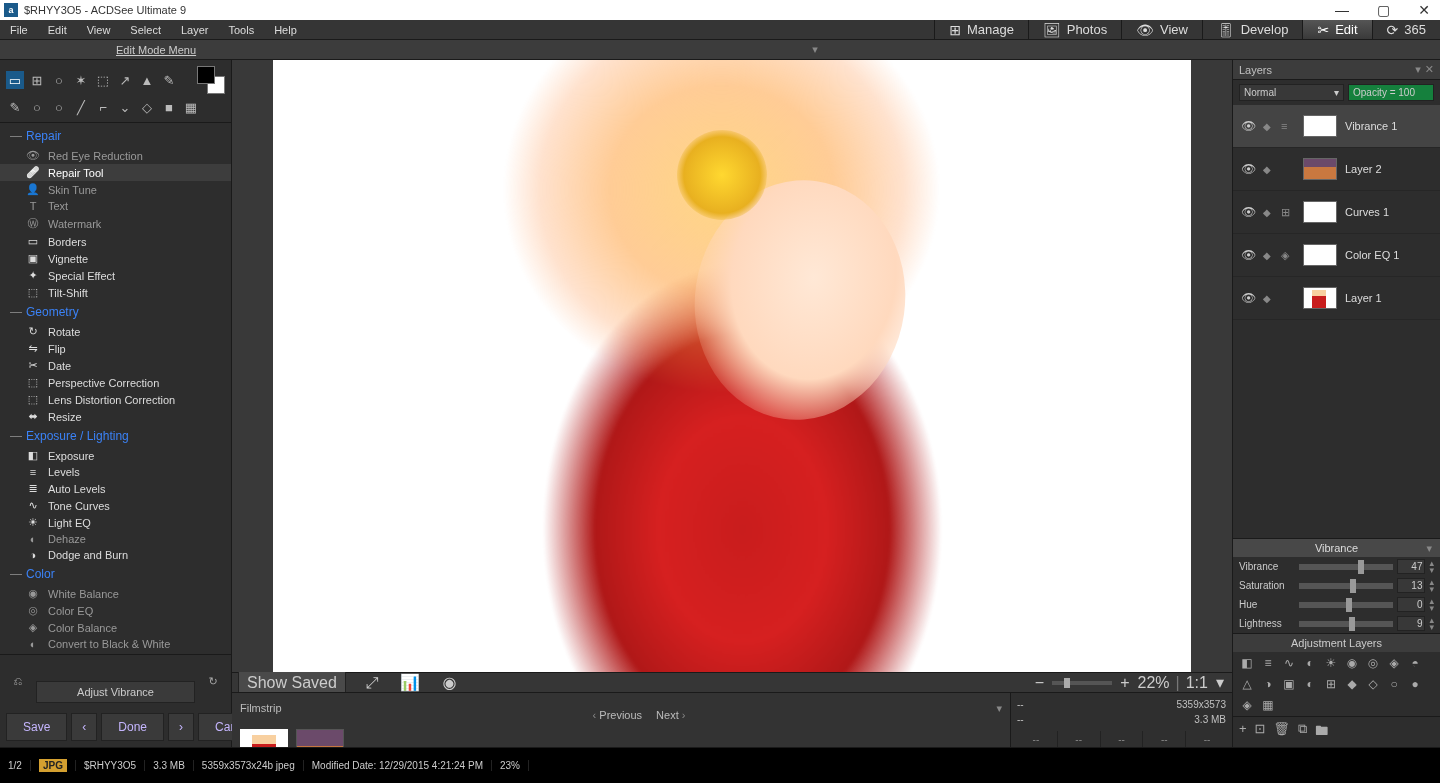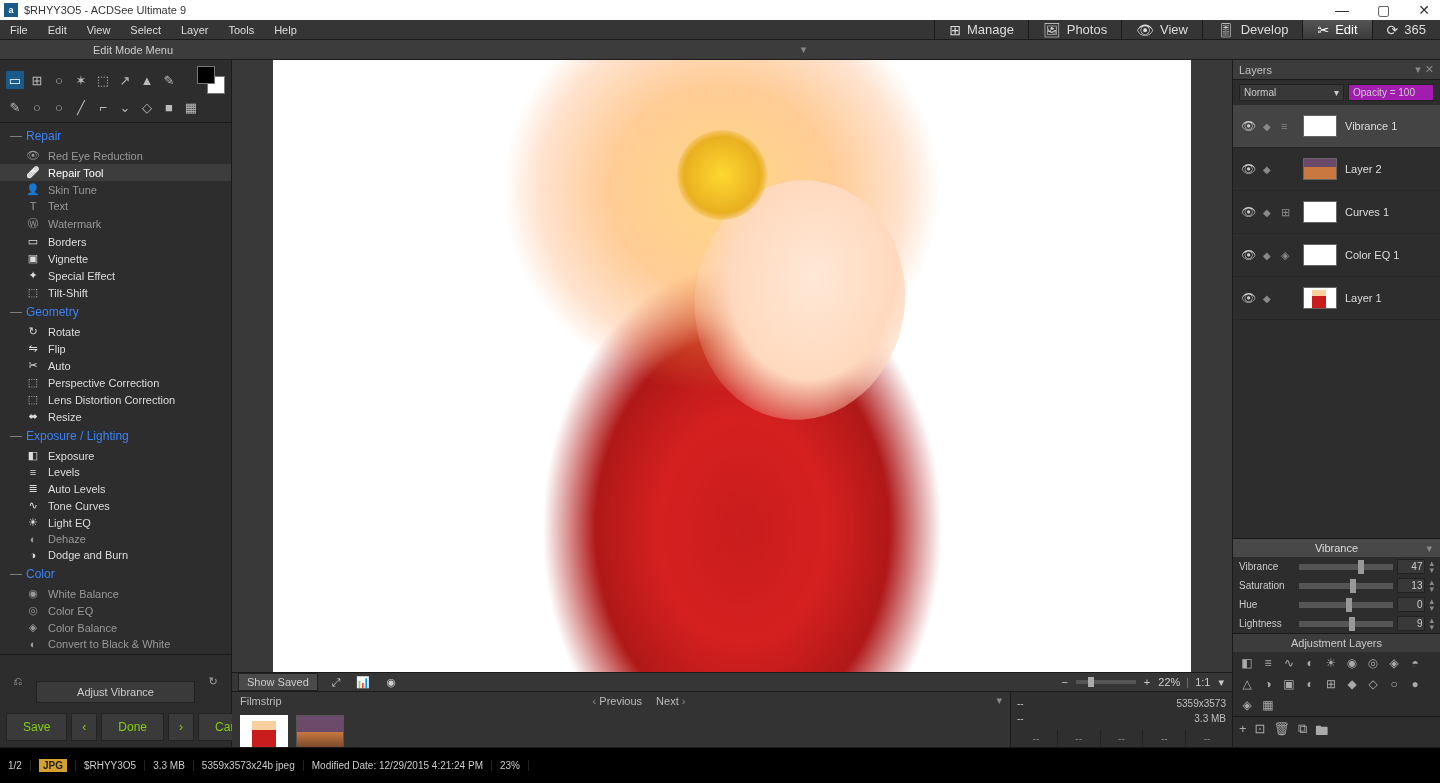--- a/index.html
+++ b/index.html
@@ -14,21 +14,21 @@
 
 .menubar { background: #353535; height: 20px; display: flex; align-items: center; border-bottom: 1px solid #1a1a1a;}
 .menubar .menu-item { padding: 3px 10px; font-size: 11px; color: #ddd; cursor: pointer;}
 .mode-tabs { margin-left: auto; display: flex; align-items: stretch; height: 100%;}
 .mode-tab { padding: 0 14px; display: flex; align-items: center; gap: 6px; color: #ddd; font-size: 13px; border-left: 1px solid #1a1a1a; cursor: pointer;}
 .mode-tab.active { background: linear-gradient(#555,#3a3a3a); color:#fff;}
 .mode-tab .mic { font-size: 14px;}
 
 
 .editmode-bar { background: #3c3c3c; height: 20px; display:flex; align-items:center; padding: 0 6px; font-size: 11px; border-bottom: 1px solid #1a1a1a;}
-.editmode-bar .label { margin: 0 auto 0 87px; color:#ccc;}
+.editmode-bar .label { margin: 0 auto 0 110px; color:#ccc;text-decoration:underline;}
 .editmode-bar .dd { margin-right:auto; color:#888;}
 
 
 .main { flex: 1; display: flex; min-height: 0;}
 
 
 .left-panel { width: 232px; background: #2d2d2d; display:flex; flex-direction:column; border-right:1px solid #1a1a1a;}
 .toolbox { padding: 4px 6px; background:#2d2d2d; border-bottom:1px solid #1a1a1a;}
 .tool-row { display:flex; gap:4px; padding:2px 0; align-items:center;}
 .tool-btn { width:18px; height:18px; display:flex; align-items:center; justify-content:center; color:#bbb; cursor:pointer; font-size:13px;}
@@ -45,67 +45,67 @@
 .tool-item { display:flex; align-items:center; padding:2px 6px 2px 26px; color:#999; cursor:pointer; font-size:11px; gap:8px;}
 .tool-item.bright { color:#ddd;}
 .tool-item.sel { background:#3d3d3d; color:#fff;}
 .ti-icon { width:14px; text-align:center; font-size:11px;}
 
 .left-footer { border-top:1px solid #1a1a1a;}
 .adjust-row { display:flex; align-items:center; padding:4px 8px; gap:8px;}
 .adjust-btn { flex:1; text-align:center; color:#ccc; font-size:11px; padding:4px; background:#3a3a3a; border:1px solid #222; cursor:pointer;margin-top:22px;}
 .reset-ic { width:20px; text-align:center; color:#aaa; cursor:pointer;}
 .bottom-btns { display:flex; align-items:center; padding:6px 6px;}
-.bb { padding: 6px 16px; background:#3a3a3a; color:#84cc16; font-size:12px; border:1px solid #222; cursor:pointer; margin-right:4px;}
+.bb { padding: 6px 16px; background:#3a3a3a; color:#c4b5fd; font-size:12px; border:1px solid #222; cursor:pointer; margin-right:4px;}
 .bb.nav { padding:6px 10px;}
 
 
 .center { flex:1; display:flex; flex-direction:column; background:#393939; min-width:0;}
 .canvas-area { flex:1; background:#393939; display:flex; align-items:stretch; justify-content:center; padding:0; position:relative;}
 .canvas { width:918px; height:612px; background:#fff; position:relative; overflow:hidden;}
 .portrait { position:absolute; left:50%; top:-20px; transform:translateX(-50%); width:520px; height:680px;
   background: radial-gradient(ellipse 280px 260px at 48% 22%, rgba(255,210,120,.9), rgba(255,170,80,.6) 40%, rgba(255,140,60,.25) 65%, transparent 78%),
               radial-gradient(ellipse 210px 280px at 52% 72%, #c91d1d 0%, #d62020 40%, #b01818 70%, transparent 95%);
   filter: blur(1px);
 }
 .face { position:absolute; left:46%; top:120px; width:210px; height:240px; background: radial-gradient(ellipse at 55% 40%, #ffe8d6 0%, #ffd9be 50%, transparent 80%); border-radius:50%; transform:rotate(8deg);}
 .flower { position:absolute; left:44%; top:70px; width:90px; height:90px; background: radial-gradient(circle, #ffd830 0%, #e8b020 60%, transparent 75%); border-radius:50%;}
 
-.view-controls { height:20px; background:#363636; display:flex; align-items:center; padding:0 6px; gap:12px; color:#ccc; font-size:11px; border-top:1px solid #1a1a1a;}
+.view-controls { height:20px; background:#363636; display:flex; align-items:center; padding:0 6px; gap:18px; color:#ccc; font-size:16px; border-top:1px solid #1a1a1a;}
 .show-saved { background:#4a4a4a; padding:2px 8px; border:1px solid #222; cursor:pointer;}
 .vc-ic { cursor:pointer; padding:0 2px;}
 .zoom-group { margin-left:auto; display:flex; align-items:center; gap:6px;}
 .zoom-slider { width:60px; height:4px; background:#555; position:relative;}
 .zoom-slider::after{content:"";position:absolute;left:12px;top:-3px;width:6px;height:10px;background:#aaa;}
 
 .filmstrip { background:#333; border-top:1px solid #1a1a1a;}
 .fs-header { display:flex; align-items:center; padding:2px 8px; font-size:11px; color:#bbb;}
 .fs-nav { margin:0 auto; display:flex; gap:14px;}
-.fs-nav span { cursor:pointer;}
+.fs-nav span { cursor:pointer;margin-top:14px;}
 .fs-dd { color:#888;}
 .fs-body { display:flex; padding:6px 8px; gap:8px;}
 .thumb { width:48px; height:42px; border:1px solid #555; background:#fff; display:flex; align-items:center; justify-content:center;}
 .thumb.sel { border:2px solid #fff;}
 .thumb .mini { width:24px; height:30px; background: linear-gradient(#f8d0a0 30%, #c91d1d 30%);}
 .thumb.scenic { background: linear-gradient(#6b4a6a 40%, #c97840 40%, #4a3020);}
 
 
 .info-panel { width:222px; background:#2f2f2f; border-left:1px solid #1a1a1a; border-top:1px solid #1a1a1a; padding:4px; font-size:10px;}
 .info-top { display:flex; justify-content:space-between; padding:2px;}
 .info-grid { display:grid; grid-template-columns:repeat(5,1fr); gap:1px; background:#222; margin-top:4px;}
 .info-cell { background:#2f2f2f; text-align:center; padding:3px 0; color:#888;}
 .center-footer { display:flex;}
 
 
 .right-panel { width:208px; background:#2d2d2d; border-left:1px solid #1a1a1a; display:flex; flex-direction:column;}
 .panel-header { background:#3c3c3c; padding:3px 6px; font-size:11px; display:flex; align-items:center; border-bottom:1px solid #1a1a1a;}
 .panel-header .hx { margin-left:auto; display:flex; gap:4px; color:#888;}
 .blend-row { display:flex; padding:4px 6px; gap:4px; align-items:center;}
 .blend-select { flex:1; background:#383838; border:1px solid #222; padding:2px 4px; font-size:10px; color:#ccc; display:flex; justify-content:space-between;}
-.opacity-field { width:86px; background:#a21caf; border:1px solid #222; padding:2px 4px; font-size:10px; color:#ccc;}
+.opacity-field { width:86px; background:#15803d; border:1px solid #222; padding:2px 4px; font-size:10px; color:#ccc;}
 
 .layers { flex:1; overflow:auto;}
 .layer { display:flex; align-items:center; padding:10px 8px; gap:8px; border-bottom:1px solid #262626; cursor:pointer;}
 .layer.sel { background:#444;}
 .layer .eye { width:14px; color:#ccc; font-size:12px;}
 .layer .dot { width:10px; color:#888; font-size:10px;}
 .layer .fx { width:14px; color:#888; font-size:11px;}
 .layer .lthumb { width:34px; height:22px; background:#fff; border:1px solid #666;}
 .layer .lthumb.img1 { background: linear-gradient(#6b4a6a 40%, #c97840 40%);}
 .layer .lthumb.img2 { background:#fff; position:relative;}
@@ -260,21 +260,21 @@
         <div class="tool-item bright">
           <span class="ti-icon">↻</span>
           <span>Rotate</span>
         </div>
         <div class="tool-item bright">
           <span class="ti-icon">⇋</span>
           <span>Flip</span>
         </div>
         <div class="tool-item bright">
           <span class="ti-icon">✂</span>
-          <span>Auto</span>
+          <span>Date</span>
         </div>
         <div class="tool-item bright">
           <span class="ti-icon">⬚</span>
           <span>Perspective Correction</span>
         </div>
         <div class="tool-item bright">
           <span class="ti-icon">⬚</span>
           <span>Lens Distortion Correction</span>
         </div>
         <div class="tool-item bright">

